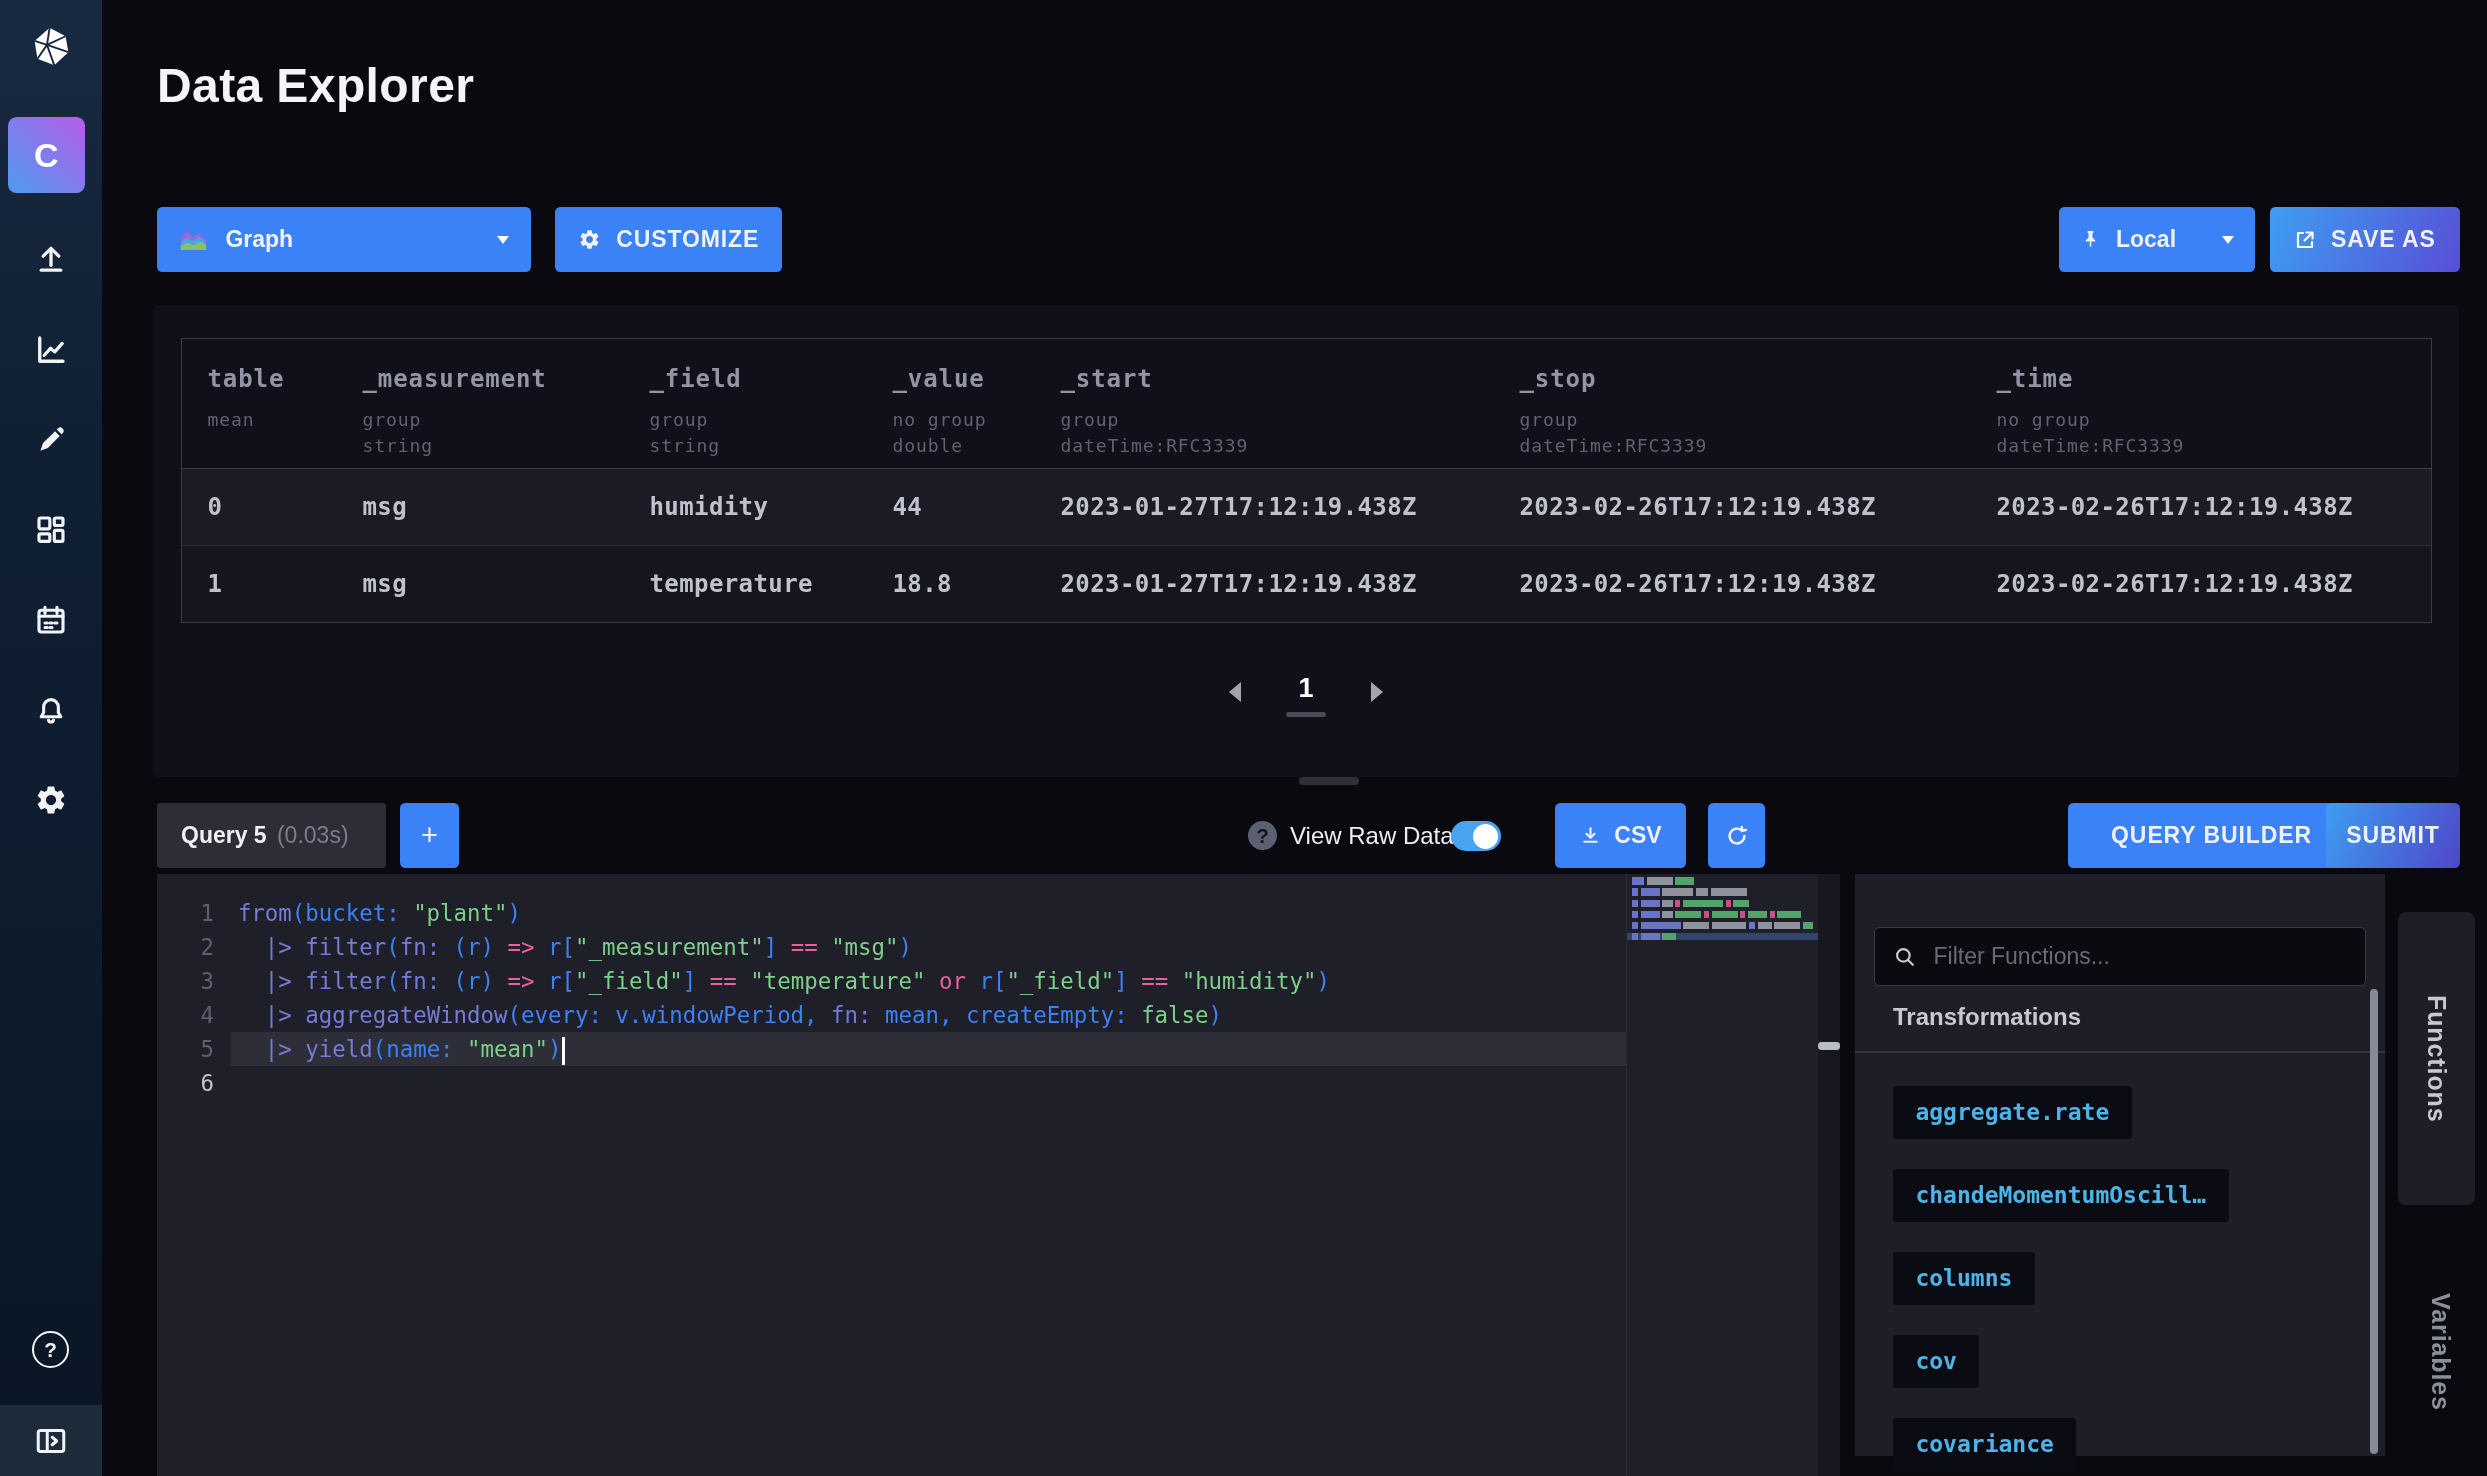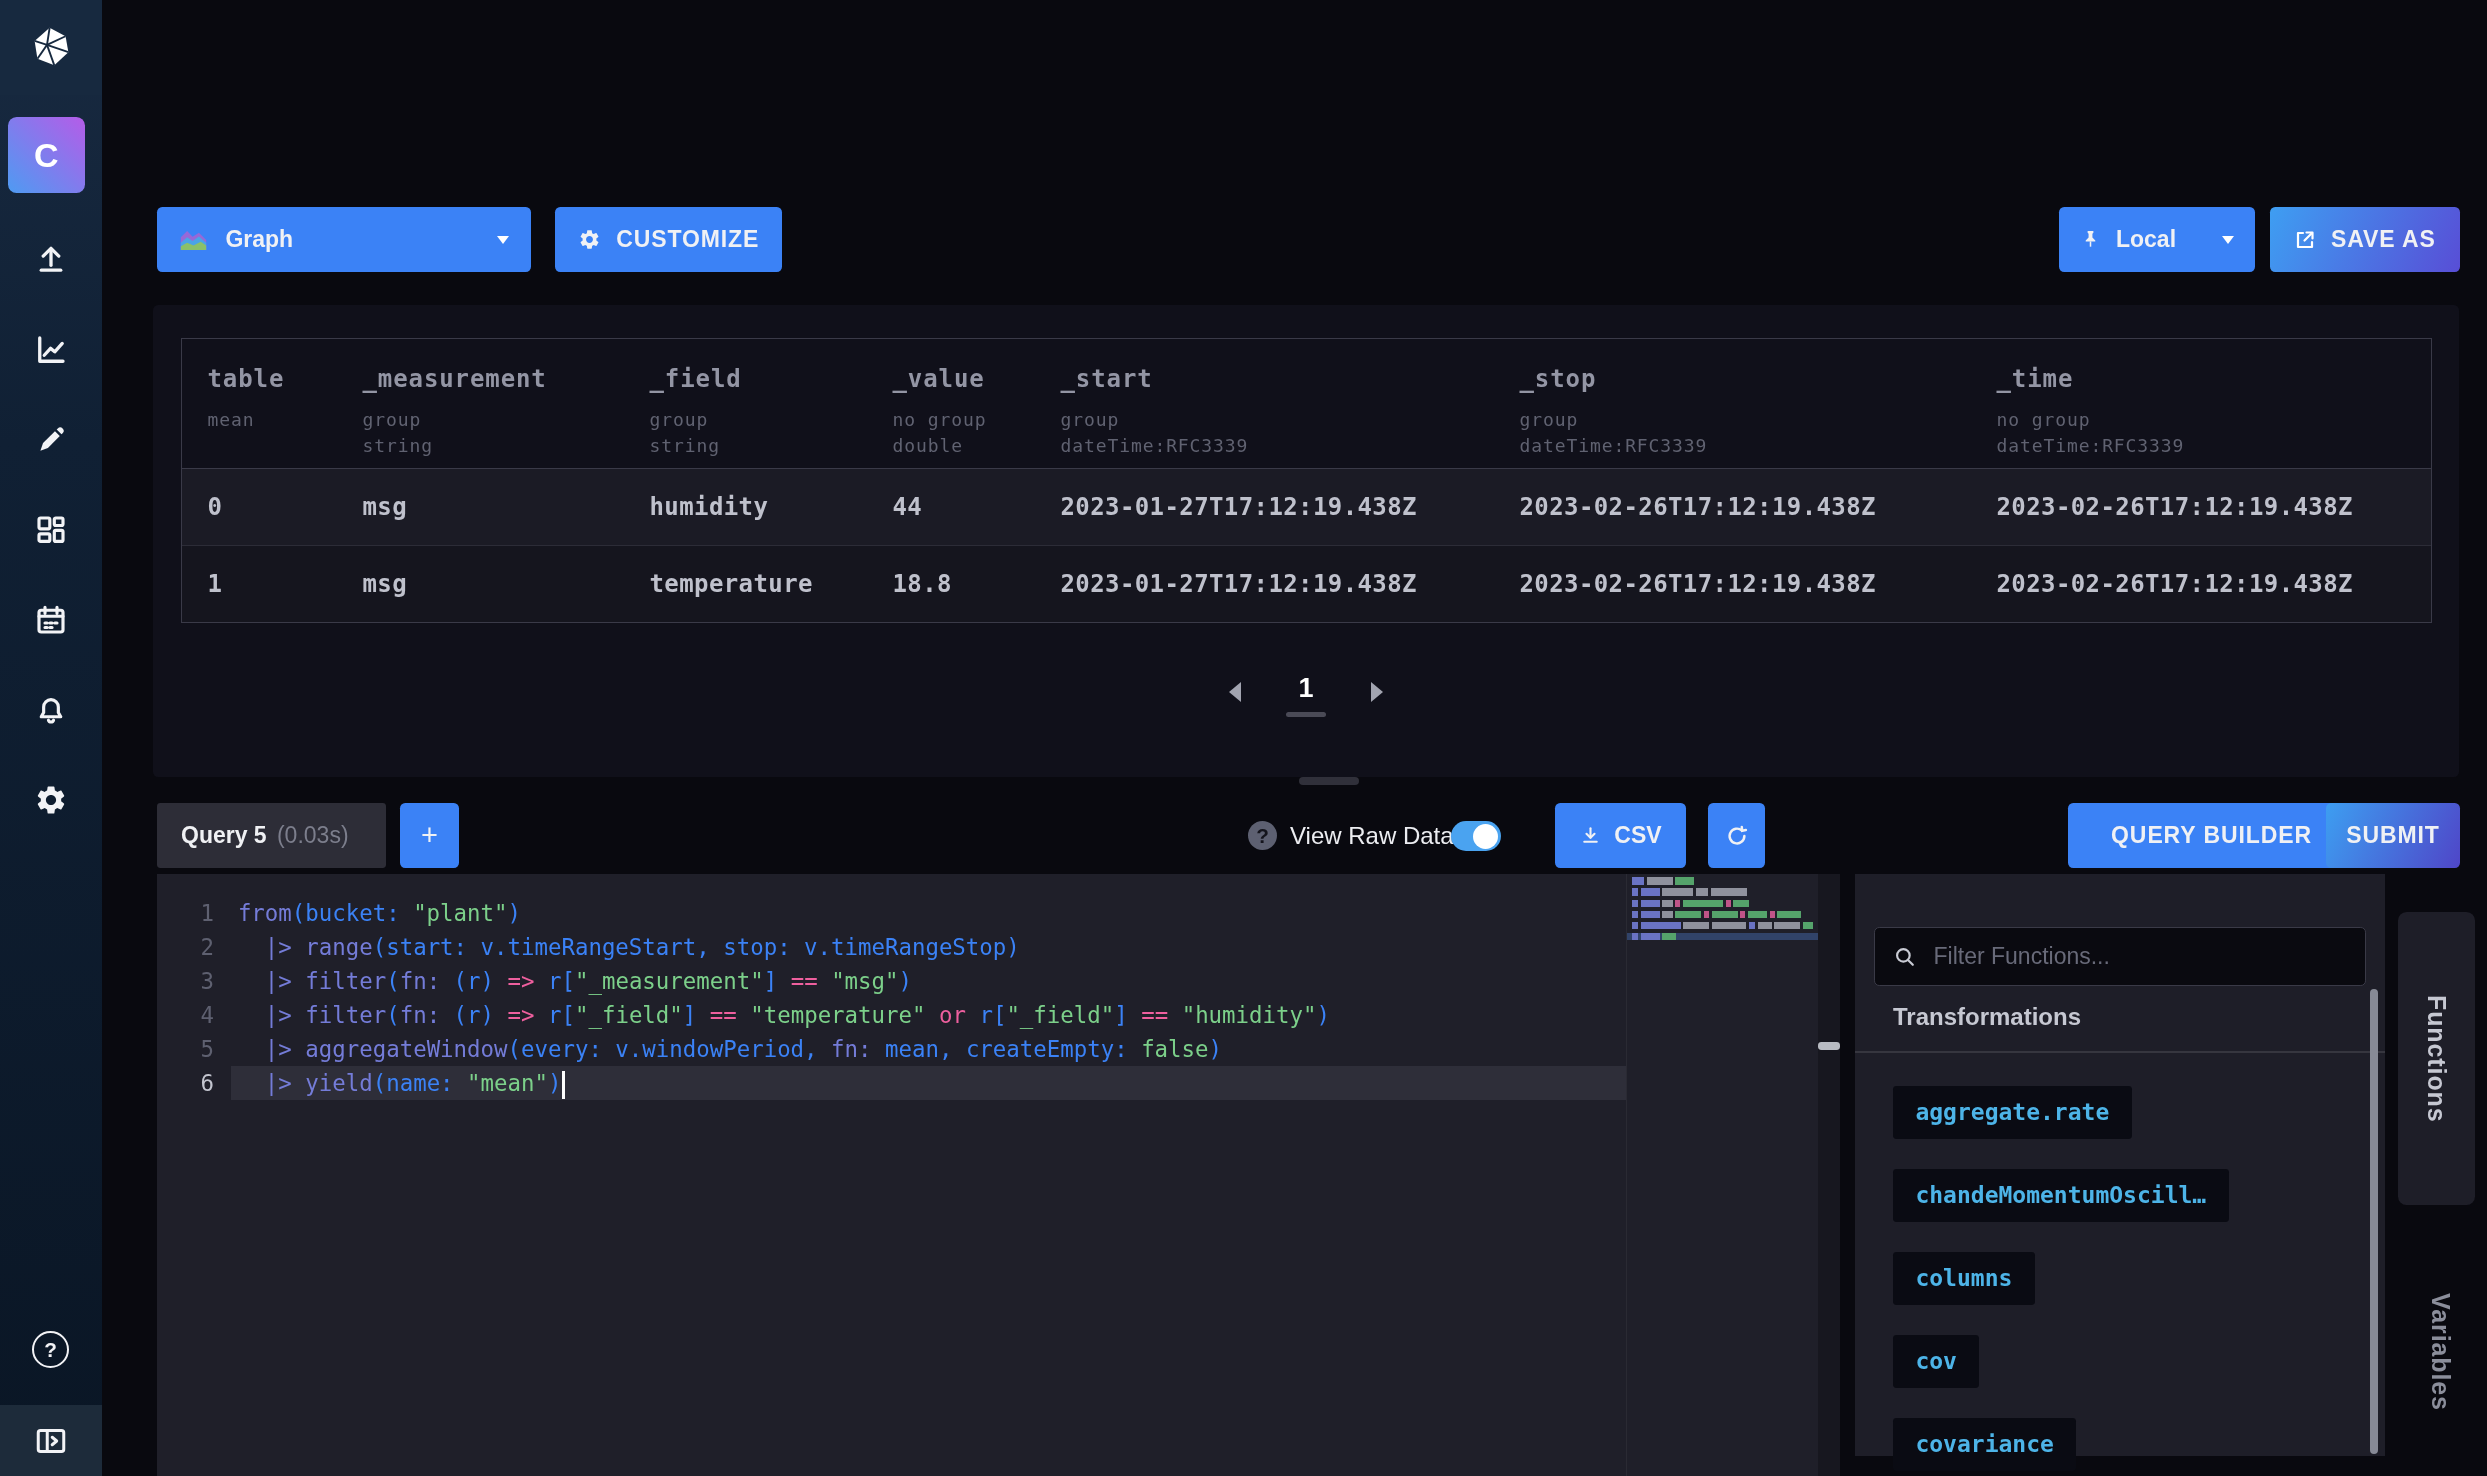--- a/index.html
+++ b/index.html
@@ -201,20 +201,21 @@
 
     <div class="sidebar-bottom">
       <svg width="36" height="36" viewBox="0 0 24 24" fill="none" stroke="#f2f3f6" stroke-width="2" stroke-linecap="round" stroke-linejoin="round">
         <rect x="3.5" y="5" width="17" height="14" rx="1.5"></rect>
         <line x1="9.5" y1="5" x2="9.5" y2="19"></line>
         <path d="M12.8 9.5 15.8 12l-3 2.5"></path>
       </svg>
     </div>
   </aside>
 
+  <h1 class="page-title">Data Explorer</h1>
 
   <div class="controls">
     <div class="btn graph-dd">
       <svg width="29" height="24" viewBox="0 0 32 26">
         <polygon points="2,24 2,10 9,3 15,9.5 22,5 30,13 30,24" fill="#9668d8"></polygon>
         <polygon points="2,24 2,16 9,10 15,14 22,9 30,16 30,24" fill="#4ba3e8"></polygon>
         <polygon points="2,24 2,20 9,16 16,19 24,15 30,19 30,24" fill="#8bc06a"></polygon>
       </svg>
       <span>Graph</span>
       <span class="grow"></span>
@@ -380,21 +381,20 @@
     <div class="gutter">
         <div class="ln">1</div>
         <div class="ln">2</div>
         <div class="ln">3</div>
         <div class="ln">4</div>
         <div class="ln">5</div>
         <div class="ln active">6</div>
       </div>
     <div class="code">
         <div class="cl"><span class="c-kw">from</span><span class="c-pl">(bucket: </span><span class="c-str">"plant"</span><span class="c-pl">)</span></div>
-        <div class="cl"><span class="c-pl">  </span><span class="c-kw">|&gt; </span><span class="c-kw">range</span><span class="c-pl">(start: v.timeRangeStart, stop: v.timeRangeStop)</span></div>
         <div class="cl"><span class="c-pl">  </span><span class="c-kw">|&gt; </span><span class="c-kw">filter</span><span class="c-pl">(</span><span class="c-kw">fn:</span><span class="c-pl"> (r) </span><span class="c-op">=&gt;</span><span class="c-pl"> r[</span><span class="c-str">"_measurement"</span><span class="c-pl">] </span><span class="c-op">==</span><span class="c-pl"> </span><span class="c-str">"msg"</span><span class="c-pl">)</span></div>
         <div class="cl"><span class="c-pl">  </span><span class="c-kw">|&gt; </span><span class="c-kw">filter</span><span class="c-pl">(</span><span class="c-kw">fn:</span><span class="c-pl"> (r) </span><span class="c-op">=&gt;</span><span class="c-pl"> r[</span><span class="c-str">"_field"</span><span class="c-pl">] </span><span class="c-op">==</span><span class="c-pl"> </span><span class="c-str">"temperature"</span><span class="c-pl"> </span><span class="c-op">or</span><span class="c-pl"> r[</span><span class="c-str">"_field"</span><span class="c-pl">] </span><span class="c-op">==</span><span class="c-pl"> </span><span class="c-str">"humidity"</span><span class="c-pl">)</span></div>
         <div class="cl"><span class="c-pl">  </span><span class="c-kw">|&gt; </span><span class="c-kw">aggregateWindow</span><span class="c-pl">(every: v.windowPeriod, </span><span class="c-kw">fn:</span><span class="c-pl"> mean, createEmpty: </span><span class="c-str">false</span><span class="c-pl">)</span></div>
         <div class="cl active"><span class="c-pl">  </span><span class="c-kw">|&gt; </span><span class="c-kw">yield</span><span class="c-pl">(name: </span><span class="c-str">"mean"</span><span class="c-pl">)</span><span class="cursor"></span></div>
       </div>
     <div class="minimap">
         <div class="mm-row">
           <div class="mm-k" style="width: 12px;"></div>
           <div class="mm-w" style="width: 26px;"></div>
           <div class="mm-g" style="width: 19px;"></div>

